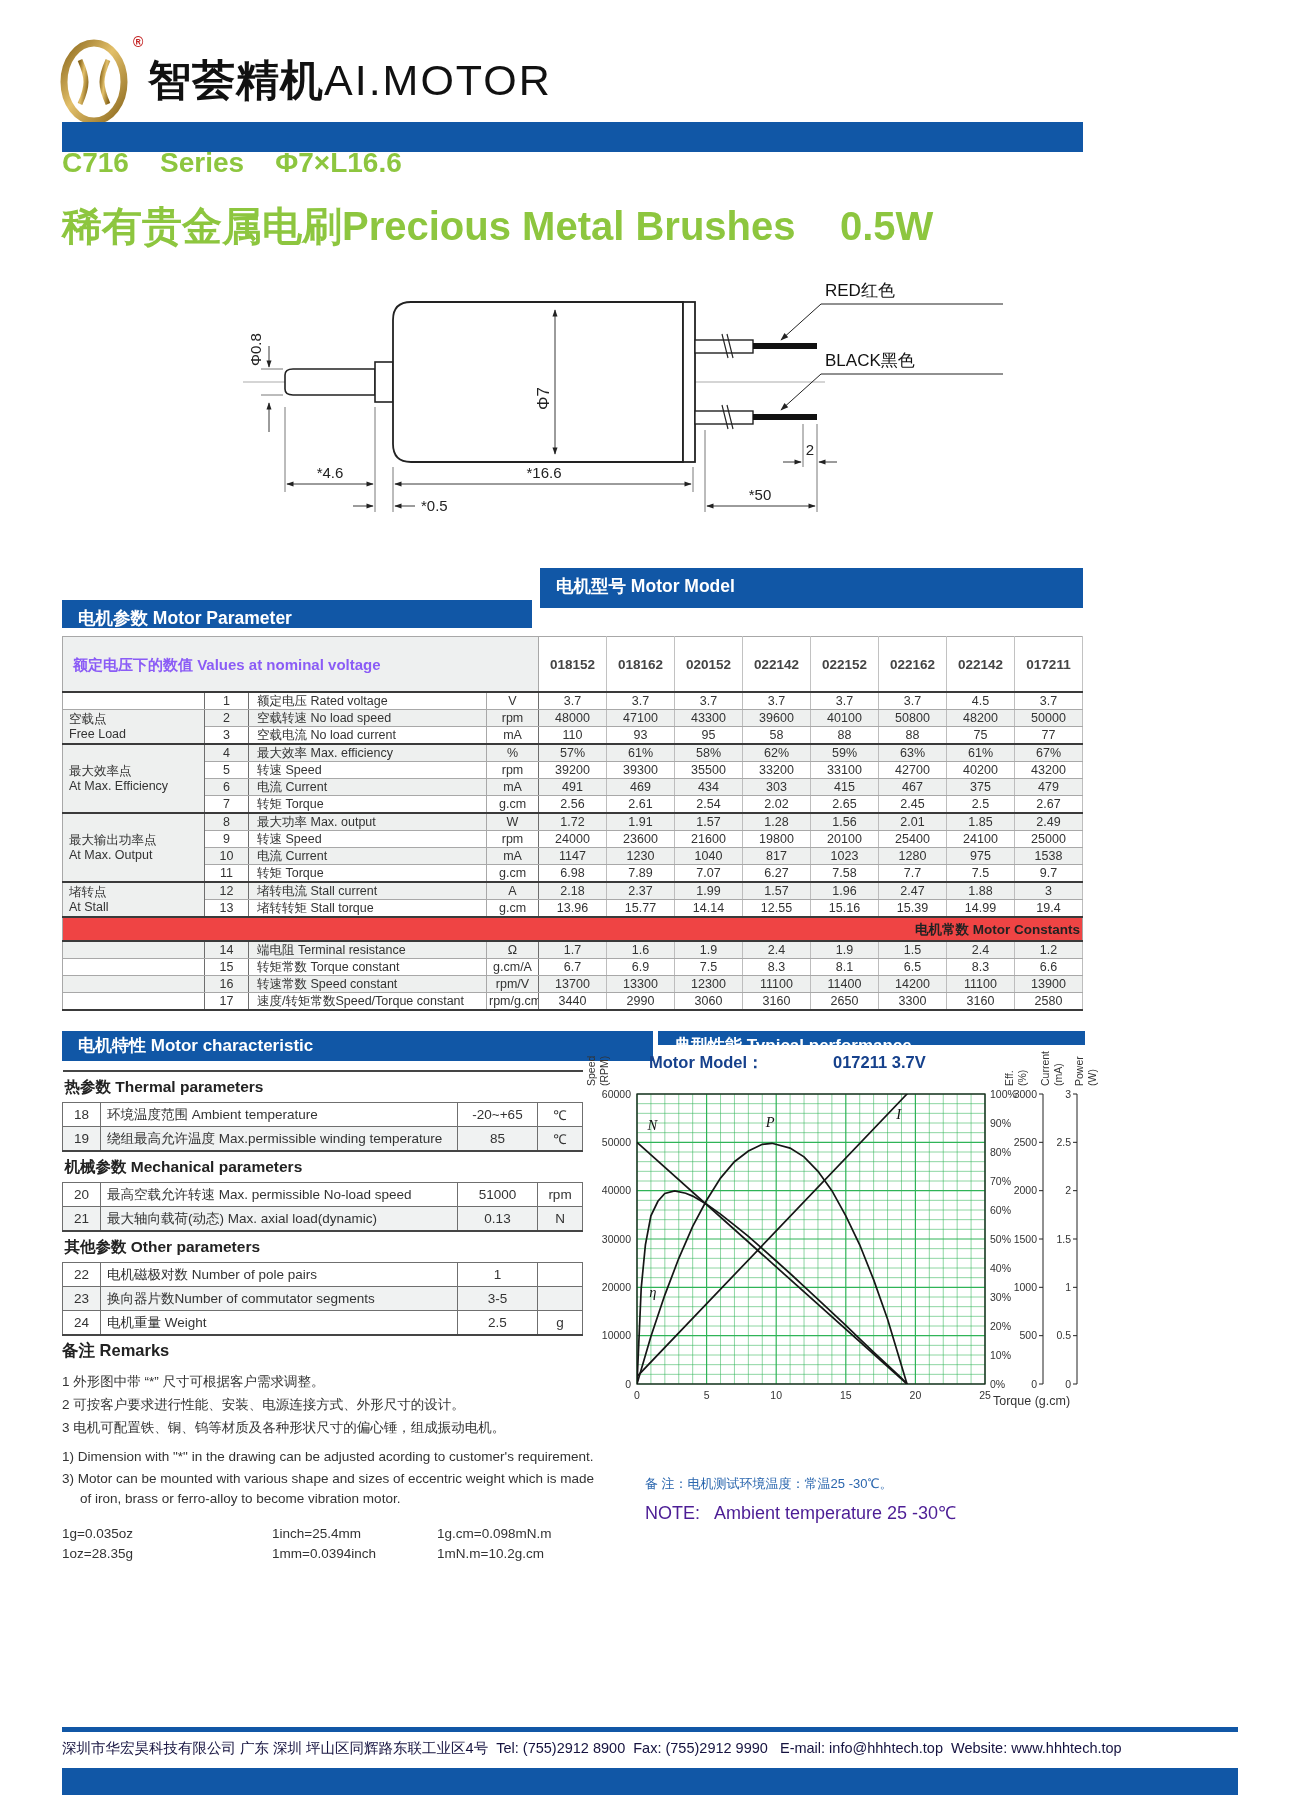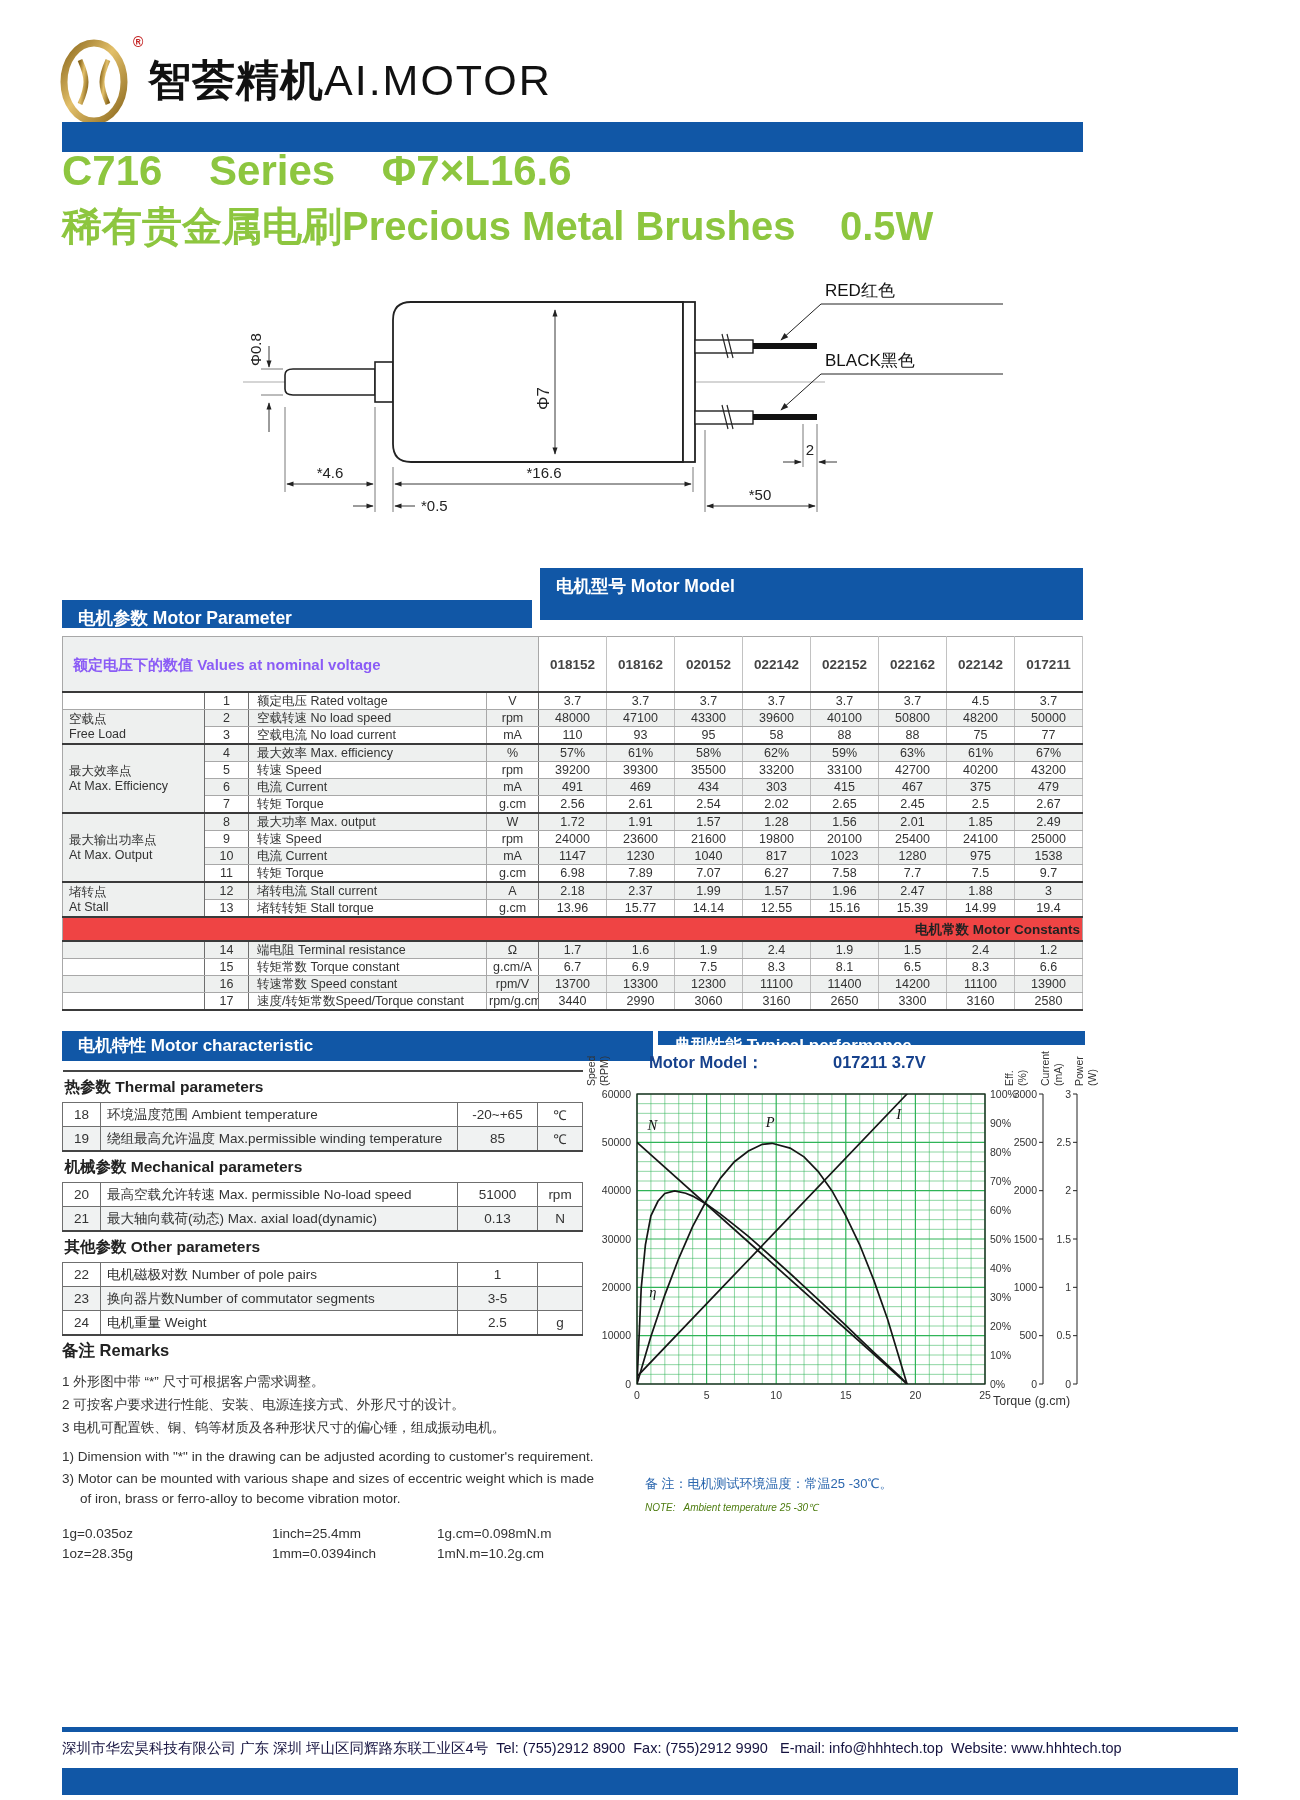--- a/index.html
+++ b/index.html
@@ -50,21 +50,21 @@
   .rem-en div{font-size:13.5px;line-height:20.5px;color:#333;padding-left:18px;text-indent:-18px;margin-top:1px;}
   .conv-grid{display:grid;grid-template-columns:210px 165px 165px;row-gap:5px;font-size:13.5px;color:#333;margin-top:16px;}
   
   #perf-svg text{font-family:"Liberation Sans",sans-serif;}
   #perf-svg .tk{font-size:10.5px;fill:#333;}
   #perf-svg .tk2{font-size:12.5px;fill:#333;}
   #perf-svg .at{font-size:10.5px;fill:#333;}
   #perf-svg .cl{font-style:italic;font-size:14.5px;fill:#111;font-family:"Liberation Serif",serif;}
   #perf-svg .ct{font-size:16.5px;font-weight:bold;fill:#16418c;}
   .chart-note{font-size:13px;color:#2a66ae;white-space:pre;}
-  .chart-note2{font-size:10px;color:#4d7c0f;white-space:pre;font-style:italic;}
+  .chart-note2{font-size:18px;color:#4c1d95;white-space:pre;}
   
   .dim-text{font-size:15px;fill:#222;font-family:"Liberation Sans",sans-serif;}
   .lead-text{font-size:17px;fill:#111;font-family:"Liberation Sans",sans-serif;}
   
   .footer-text{font-size:14.5px;color:#15123f;white-space:pre;}
 </style>
 </head>
 <body>
 
 <div class="page">
@@ -82,21 +82,21 @@
     <path d="M22 22 C30 40 30 48 22 66" stroke="url(#gold)" stroke-width="5" fill="none"></path>
     <path d="M50 22 C42 40 42 48 50 66" stroke="url(#gold)" stroke-width="5" fill="none"></path>
   </svg>
   <div class="abs reg-mark" style="left:133px;top:34px">®</div>
   <div class="abs brand-text" style="left:148px;top:52px">
     <span class="brand-cn">智荟精机</span><span class="brand-en">AI.MOTOR</span>
   </div>
 
   <div class="abs bluebar" style="left:62px;top:122px;width:1021px;height:30px"></div>
 
-  <div class="abs green-title" style="left:62px;top:148px;font-size:42px">C716    Series    Φ7×L16.6</div>
+  <div class="abs green-title" style="left:62px;top:140px;font-size:28px">C716    Series    Φ7×L16.6</div>
   <div class="abs green-title" style="left:62px;top:203px;font-size:40px">稀有贵金属电刷Precious Metal Brushes    0.5W</div>
 
   <svg class="abs" style="left:225px;top:262px;width:790px;height:252px" viewBox="0 0 790 252">
     <defs>
       <marker id="arr" viewBox="0 0 10 10" refX="9" refY="5" markerWidth="10" markerHeight="8" orient="auto">
         <path d="M0,1.5 L10,5 L0,8.5 z" fill="#222"></path>
       </marker>
     </defs>
 
     <line x1="18" y1="120" x2="600" y2="120" stroke="#888" stroke-width="0.7"></line>
@@ -155,21 +155,21 @@
     <line x1="533" y1="244" x2="590" y2="244" stroke="#222" stroke-width="0.9" marker-end="url(#arr)"></line>
     <text x="535" y="238" text-anchor="middle" class="dim-text">*50</text>
 
     <line x1="578" y1="162" x2="578" y2="205" stroke="#555" stroke-width="0.8"></line>
     <line x1="558" y1="200" x2="576" y2="200" stroke="#222" stroke-width="0.9" marker-end="url(#arr)"></line>
     <line x1="612" y1="200" x2="594" y2="200" stroke="#222" stroke-width="0.9" marker-end="url(#arr)"></line>
     <text x="585" y="193" text-anchor="middle" class="dim-text">2</text>
   </svg>
 
   <div class="abs hdr-bar tall" style="left:62px;top:600px;width:470px;height:28px">电机参数 Motor Parameter</div>
-  <div class="abs hdr-bar tall" style="left:540px;top:568px;width:543px;height:52px">电机型号 Motor Model</div>
+  <div class="abs hdr-bar tall" style="left:540px;top:568px;width:543px;height:40px">电机型号 Motor Model</div>
 
   <table id="motor-table" class="abs" style="left:62px;top:636px">
     <colgroup>
       <col style="width:142px">
         <col style="width:44px">
         <col style="width:238px">
         <col style="width:52px">
       <col span="8" style="width:68px">
     </colgroup>
     <tbody id="mt-body">

